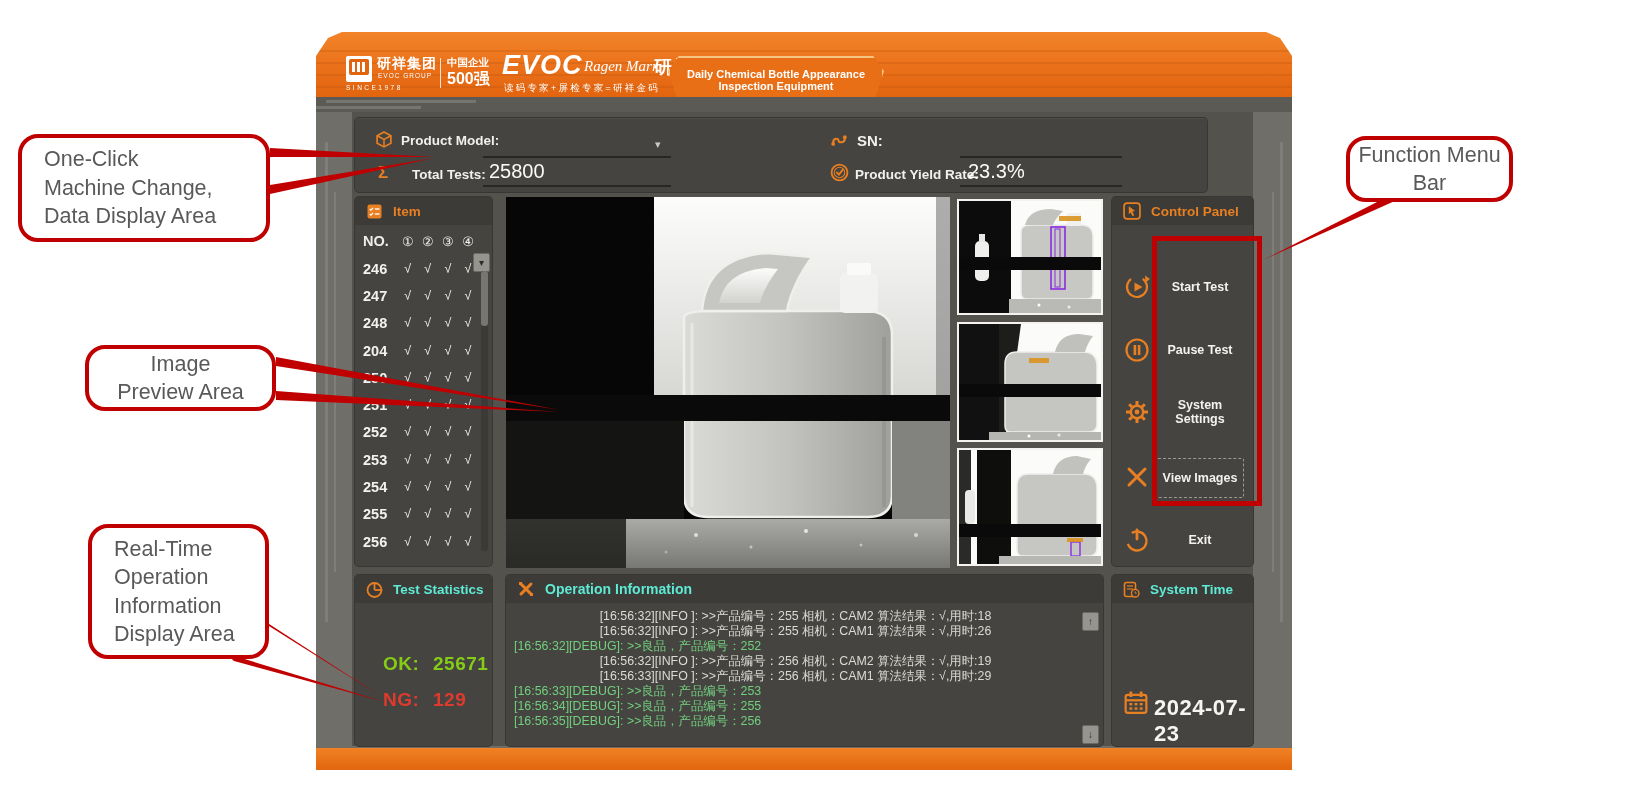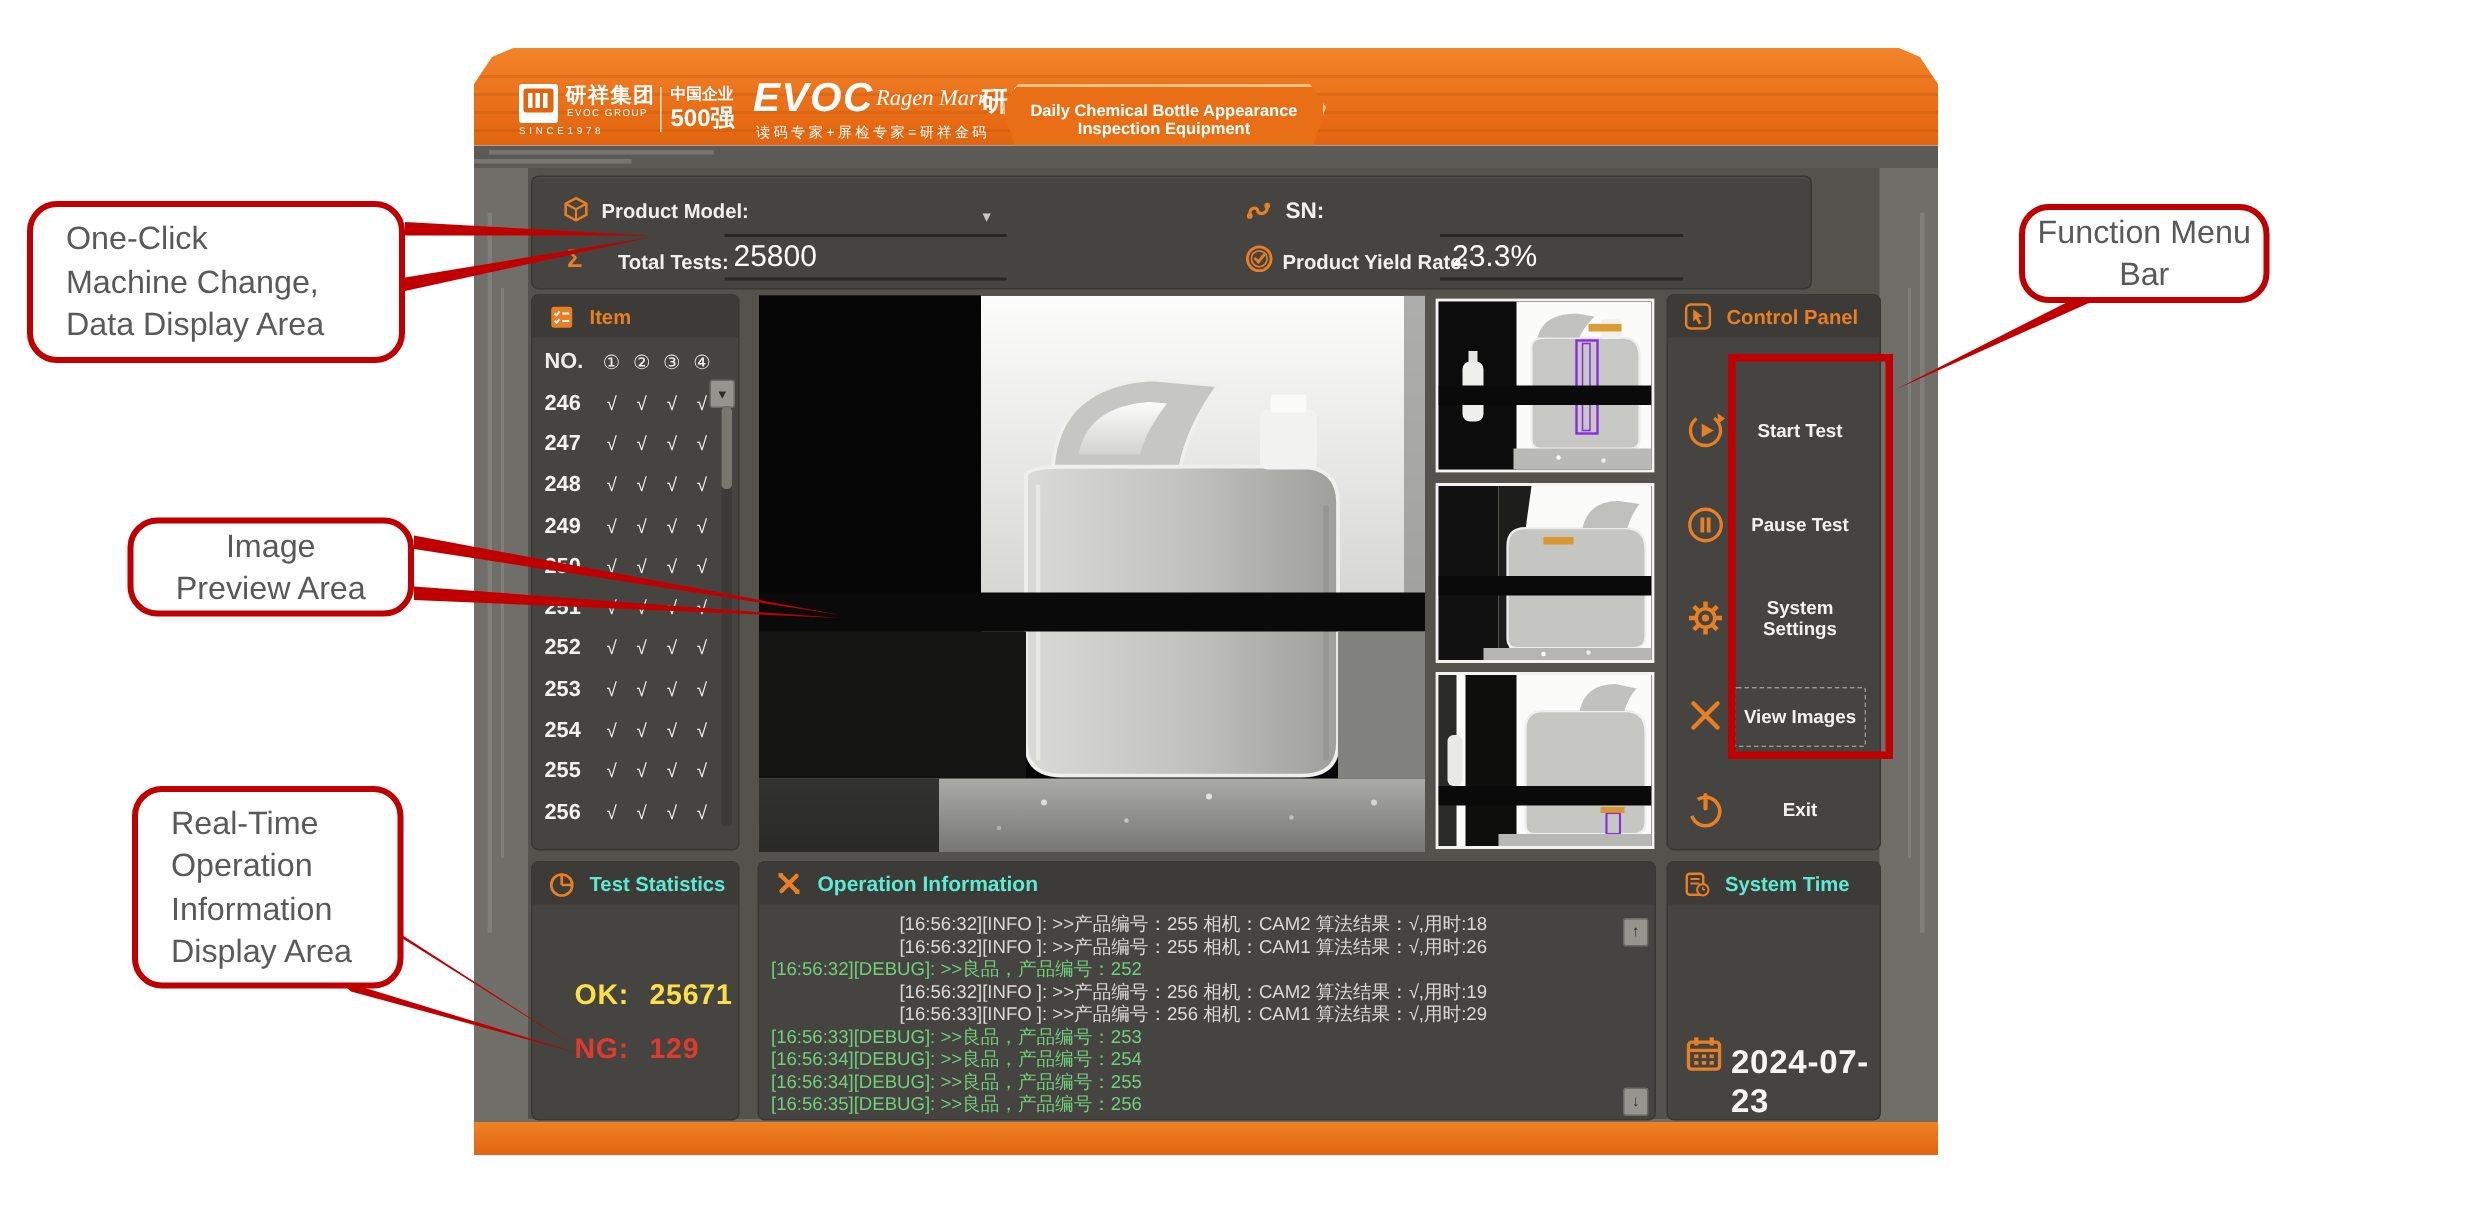--- a/index.html
+++ b/index.html
@@ -82,21 +82,21 @@
   .ctl-row{position:absolute;left:0;width:141px;height:40px;}
   .ctl-ic{position:absolute;left:12px;top:7px;}
   .ctl-label{position:absolute;left:40px;top:0;width:96px;height:40px;display:flex;align-items:center;
     justify-content:center;color:#f3f2ee;font-size:12.5px;font-weight:bold;text-align:center;}
   .view-btn{position:absolute;left:44px;top:261px;width:86px;height:38px;border:1px dashed #9a9995;
     background:#454440;color:#f3f2ee;font-size:12.5px;font-weight:bold;display:flex;align-items:center;
     justify-content:center;border-radius:2px;}
 
   
   .stat-row{position:absolute;display:flex;font-weight:bold;font-size:19px;letter-spacing:.5px;}
-  .ok{color:#fde047;} .ng{color:#de3a2e;}
+  .ok{color:#84cc16;} .ng{color:#de3a2e;}
 
   
   .log-lines{position:absolute;left:8px;top:34px;right:26px;}
   .log-line{font-size:12.4px;line-height:15px;white-space:nowrap;overflow:hidden;}
   .log-line.info{color:#dcdad5;text-align:center;}
   .log-line.debug{color:#72cf7e;}
 
   
   .date-txt{position:absolute;left:42px;top:120px;color:#f6f5f2;font-size:22px;font-weight:bold;letter-spacing:.5px;}
 
@@ -228,21 +228,21 @@
 
             <div class="item-row">
               <span class="ino">248</span>
               <span class="ichk">√</span>
               <span class="ichk">√</span>
               <span class="ichk">√</span>
               <span class="ichk">√</span>
             </div>
 
             <div class="item-row">
-              <span class="ino">249</span>
+              <span class="ino">204</span>
               <span class="ichk">√</span>
               <span class="ichk">√</span>
               <span class="ichk">√</span>
               <span class="ichk">√</span>
             </div>
 
             <div class="item-row">
               <span class="ino">250</span>
               <span class="ichk">√</span>
               <span class="ichk">√</span>
@@ -493,21 +493,20 @@
             <div class="log-line info">[16:56:32][INFO ]: &gt;&gt;产品编号：255 相机：CAM1  算法结果：√,用时:26</div>
 
             <div class="log-line debug">[16:56:32][DEBUG]: &gt;&gt;良品，产品编号：252</div>
 
             <div class="log-line info">[16:56:32][INFO ]: &gt;&gt;产品编号：256 相机：CAM2  算法结果：√,用时:19</div>
 
             <div class="log-line info">[16:56:33][INFO ]: &gt;&gt;产品编号：256 相机：CAM1  算法结果：√,用时:29</div>
 
             <div class="log-line debug">[16:56:33][DEBUG]: &gt;&gt;良品，产品编号：253</div>
 
-            <div class="log-line debug">[16:56:34][DEBUG]: &gt;&gt;良品，产品编号：254</div>
 
             <div class="log-line debug">[16:56:34][DEBUG]: &gt;&gt;良品，产品编号：255</div>
 
             <div class="log-line debug">[16:56:35][DEBUG]: &gt;&gt;良品，产品编号：256</div>
           </div>
         <div class="sq-btn" style="right:4px;top:37px">↑</div>
         <div class="sq-btn" style="right:4px;top:150px">↓</div>
       </div>
 
       <div class="panel" style="left:760px;top:463px;width:141px;height:171px">

